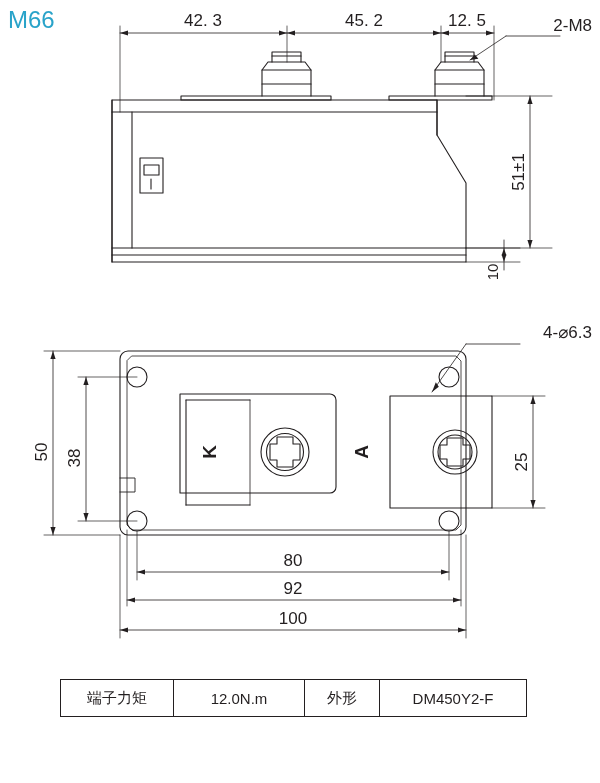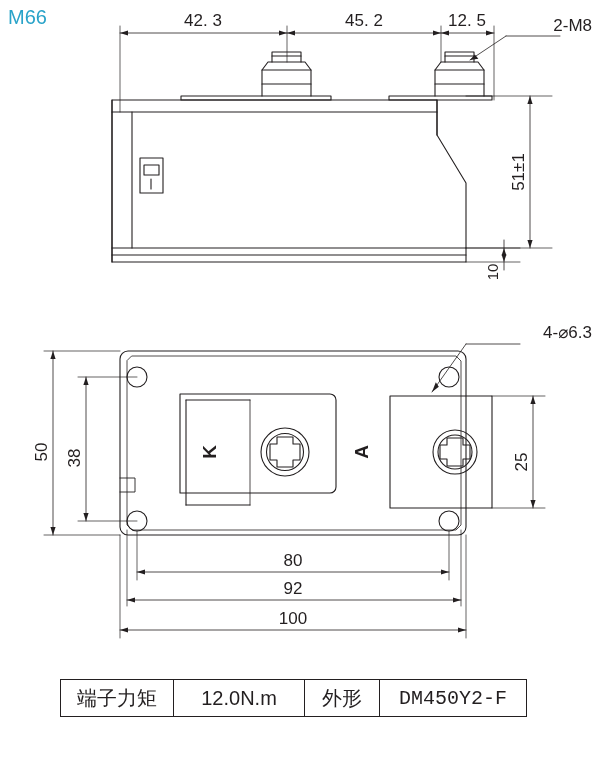--- a/index.html
+++ b/index.html
@@ -8,41 +8,41 @@
     background:#ffffff;
     font-family:"Liberation Sans", sans-serif;
     color:#231f20;
     position:relative;
     overflow:hidden;
   }
   #stage{position:absolute;left:0;top:0;width:600px;height:783px;}
   svg{display:block;}
   .ttl{
     position:absolute;left:8px;top:6px;
-    font-size:20px;color:#29a3c9;letter-spacing:0px;
+    font-size:24px;color:#29a3c9;letter-spacing:0px;
     font-family:"Liberation Sans", sans-serif;
   }
   
   .spec{
     position:absolute;left:60px;top:679px;
     border-collapse:collapse;
-    font-size:20px;
+    font-size:15px;
   }
   .spec td{
     border:1px solid #231f20;
     height:36px;
     text-align:center;
     color:#231f20;
     padding:0 6px;
     font-family:"Liberation Sans","DejaVu Sans",sans-serif;
   }
   .spec td.lbl{width:100px;}
   .spec td.val{width:118px;}
   .spec td.lbl2{width:62px;}
-  .spec td.val2{width:134px;font-family:Liberation Mono, monospace;}
+  .spec td.val2{width:134px;}
 </style>
 </head>
 <body>
 
 <div id="stage">
 
   <div class="ttl">M66</div>
 
   <svg width="600" height="680" viewBox="0 0 600 680">
     <g fill="none" stroke="#231f20" stroke-width="1.1" stroke-linecap="round" stroke-linejoin="round">

